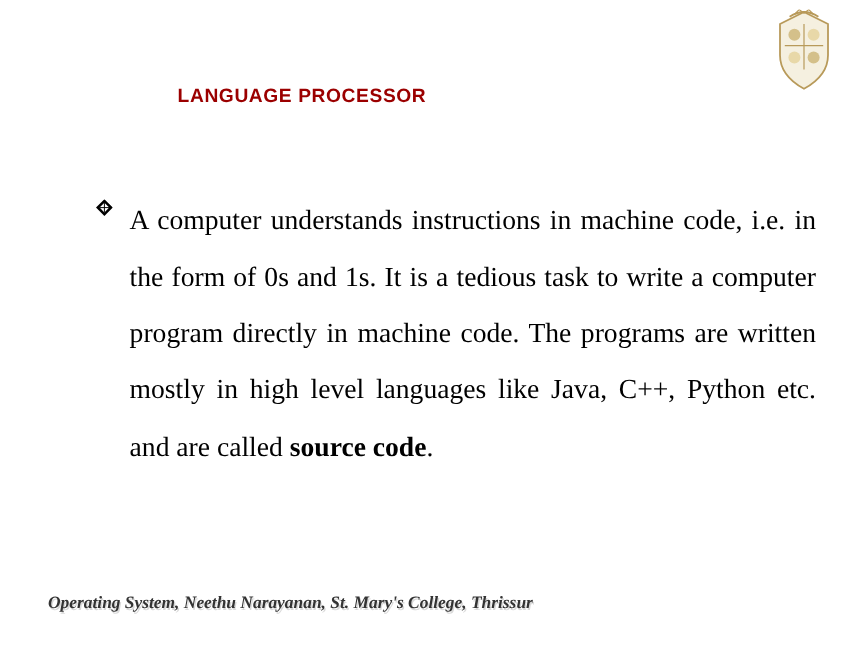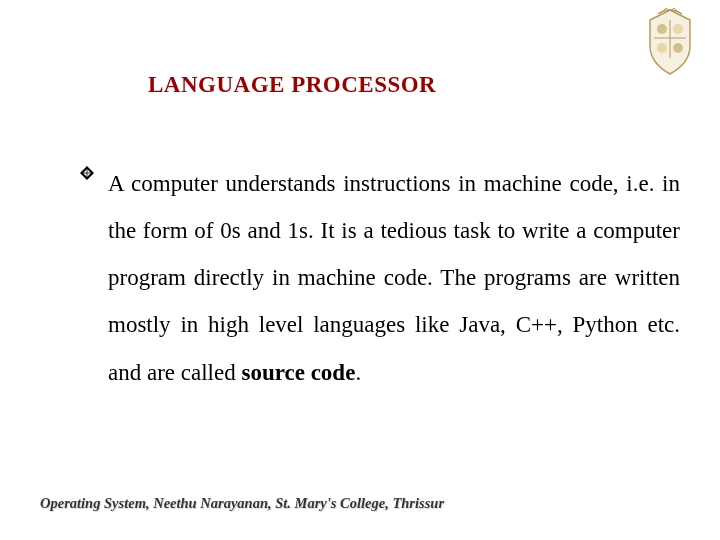--- a/index.html
+++ b/index.html
@@ -15,23 +15,23 @@
       position: absolute;
       top: 8px;
       right: 20px;
       width: 60px;
       height: 70px;
     }
     .heading {
       position: absolute;
       top: 72px;
       left: 148px;
-      font-family: Liberation Serif, serif;
+      font-family: Liberation Sans, sans-serif;
       font-weight: bold;
-      font-size: 23px;
+      font-size: 16px;
       color: #9b0000;
       letter-spacing: 0.5px;
     }
     .content {
       position: absolute;
       top: 160px;
       left: 80px;
       right: 40px;
     }
     .bullet-row {

